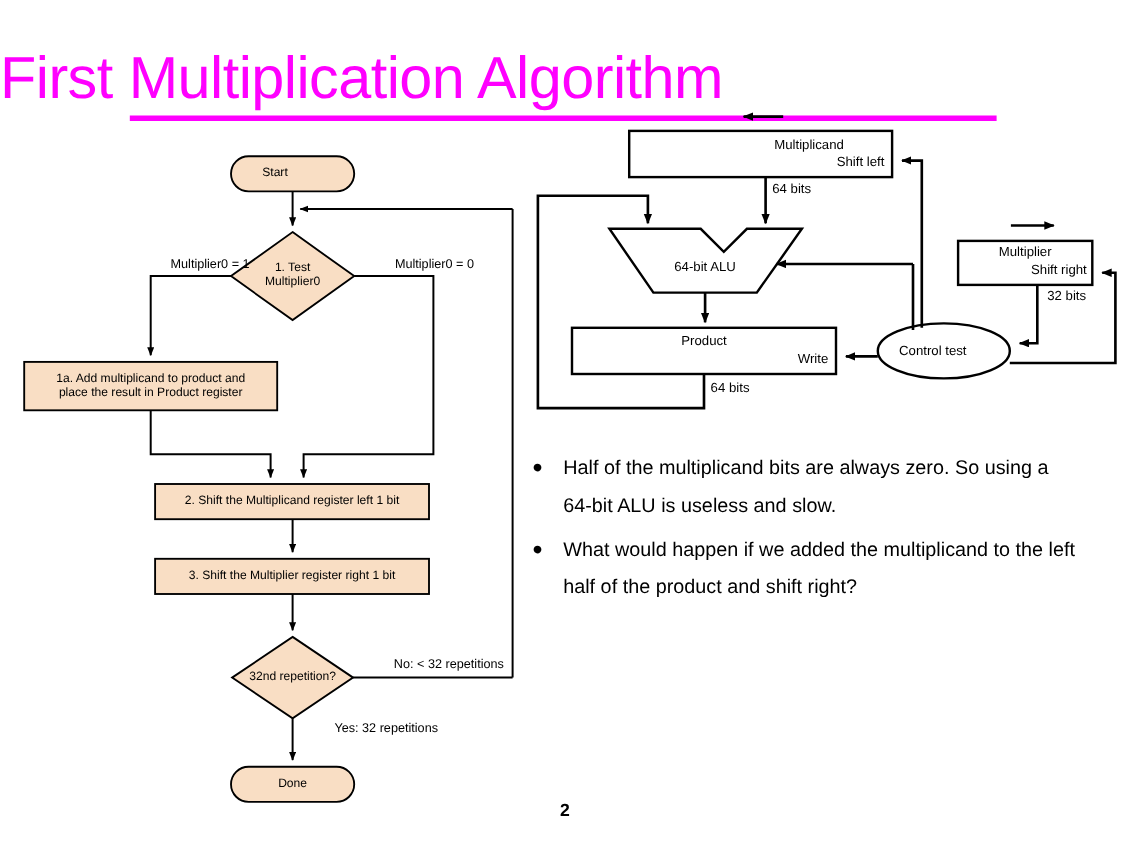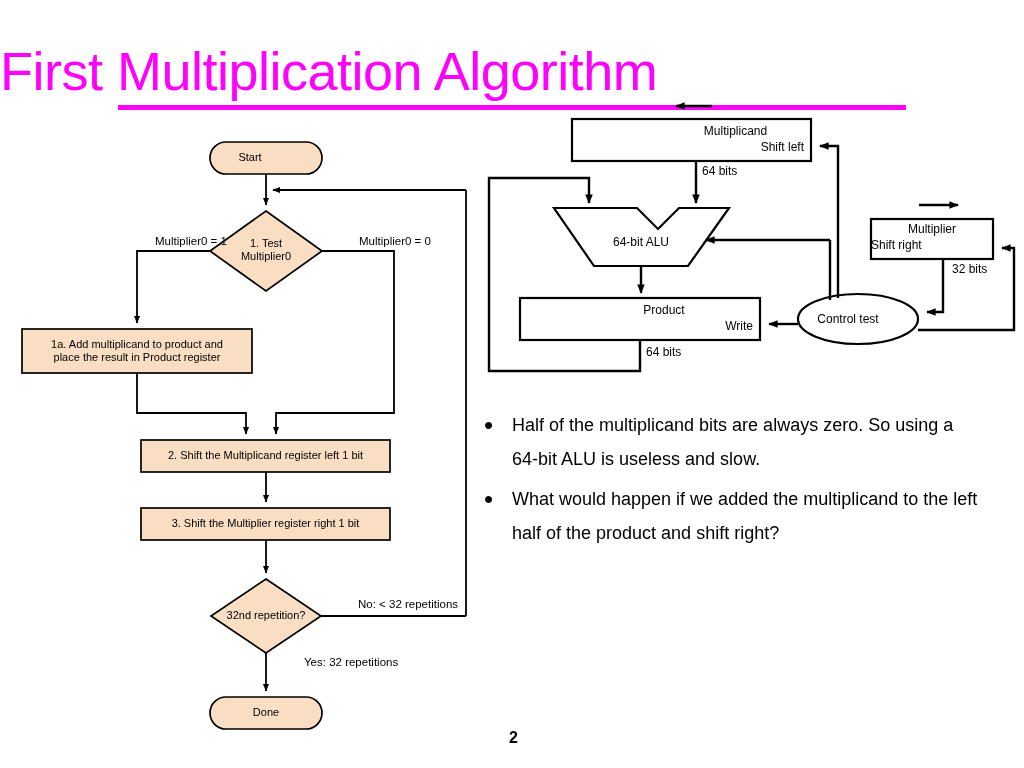--- a/index.html
+++ b/index.html
@@ -231,25 +231,25 @@
 
       <line x1="919" y1="205" x2="958" y2="205" marker-end="url(#ahb)"></line>
     </g>
   </svg>
 
   <div class="hw-label" style="left:572px; top:124px; width:239px; text-align:center;padding-left:44px;">Multiplicand</div>
   <div class="hw-label" style="left:572px; top:140px; width:232px; text-align:right;">Shift left</div>
 
   <div class="hw-label" style="left:594px; top:235px; width:94px; text-align:center;">64-bit ALU</div>
 
-  <div class="hw-label" style="left:520px; top:303px; width:240px; text-align:center;margin-left:24px;">Product</div>
+  <div class="hw-label" style="left:520px; top:303px; width:240px; text-align:center;">Product</div>
   <div class="hw-label" style="left:520px; top:319px; width:233px; text-align:right;">Write</div>
 
   <div class="hw-label" style="left:871px; top:222px; width:122px; text-align:center;">Multiplier</div>
-  <div class="hw-label" style="left:871px; top:238px; width:117px; text-align:left;">Shift right</div>
+  <div class="hw-label" style="left:871px; top:238px; width:117px; text-align:right;">Shift right</div>
 
   <div class="hw-label" style="left:798px; top:312px; width:100px; text-align:center;">Control test</div>
 
   <div class="hw-label" style="left:702px; top:164px;">64 bits</div>
   <div class="hw-label" style="left:646px; top:345px;">64 bits</div>
   <div class="hw-label" style="left:952px; top:262px;text-align:right;">32 bits</div>
 
   <div id="bullets">
     <div class="bullet-row">
       <div class="bullet-dot">•</div>

